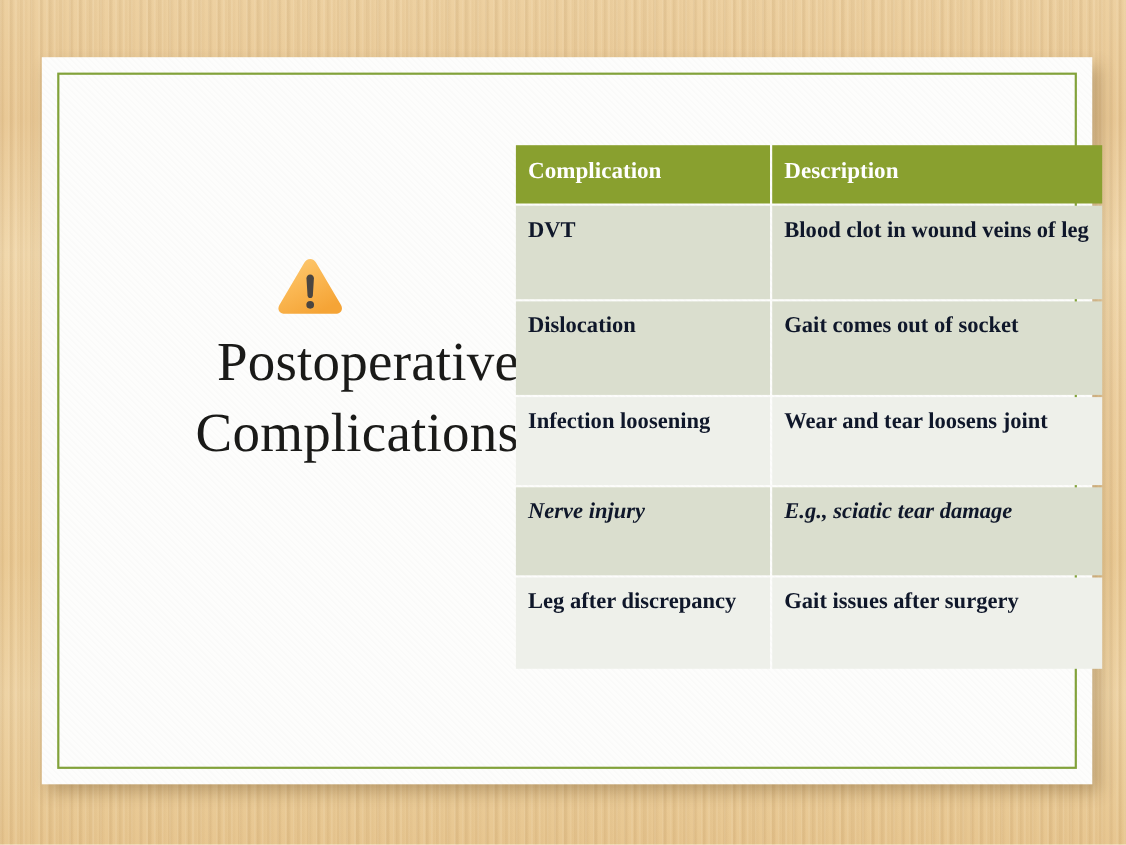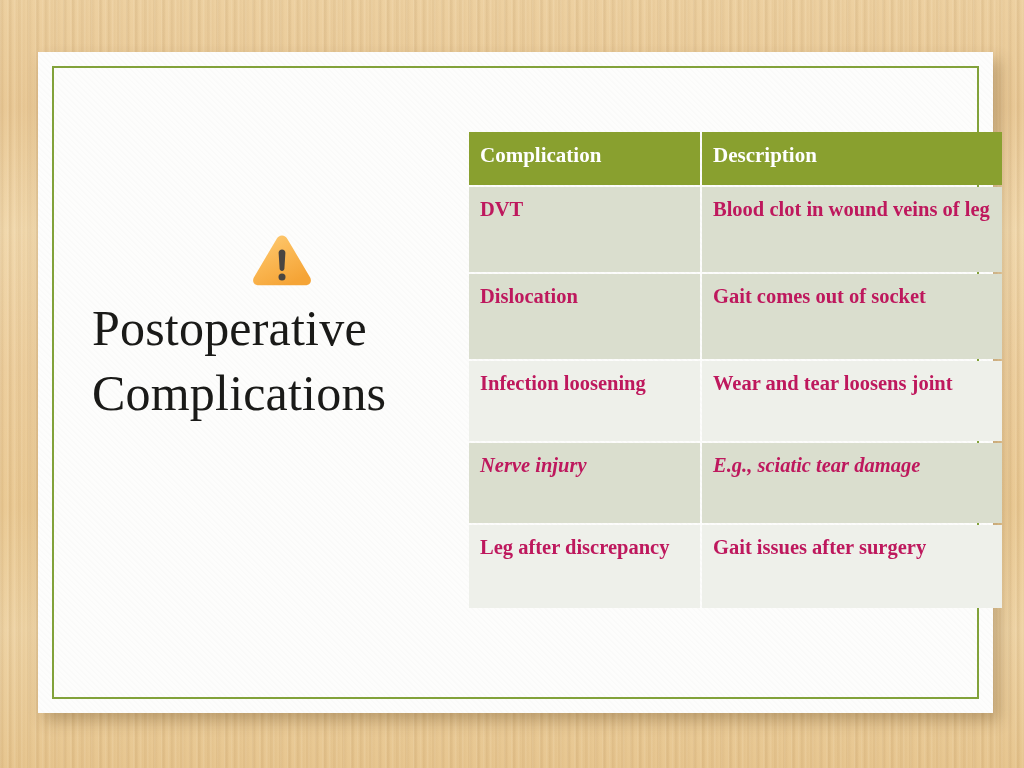--- a/index.html
+++ b/index.html
@@ -80,21 +80,21 @@
     border: 2px solid #82a23a;
     pointer-events: none;
   }
 
   
   #title-block {
     position: absolute;
     left: 54px;
     top: 180px;
     width: 380px;
-    text-align: left;
+    text-align: right;
   }
   #warning-icon {
     display: block;
     margin: 0 auto 8px auto;
     width: 62px;
     height: 56px;
   }
   #slide-title {
     font-family: "Liberation Serif", serif;
     font-size: 50px;
@@ -131,21 +131,21 @@
   }
   #complications-table th {
     background: #89a02f;
     color: #ffffff;
     font-size: 21px;
     padding-top: 10px;
     padding-bottom: 13px;
     height: 30px;
   }
   #complications-table td {
-    color: #be185d;
+    color: #0f172a;
   }
   tr.row-shaded td { background: #dadece; }
   tr.row-light  td { background: #eef0ea; }
 
   tr.r0 td { height: 64px; }
   tr.r1 td { height: 64px; }
   tr.r2 td { height: 64px; }
   tr.r3 td { height: 59px; }
   tr.r4 td { height: 59px; font-style: italic; }
   tr.r5 td { height: 62px; }

